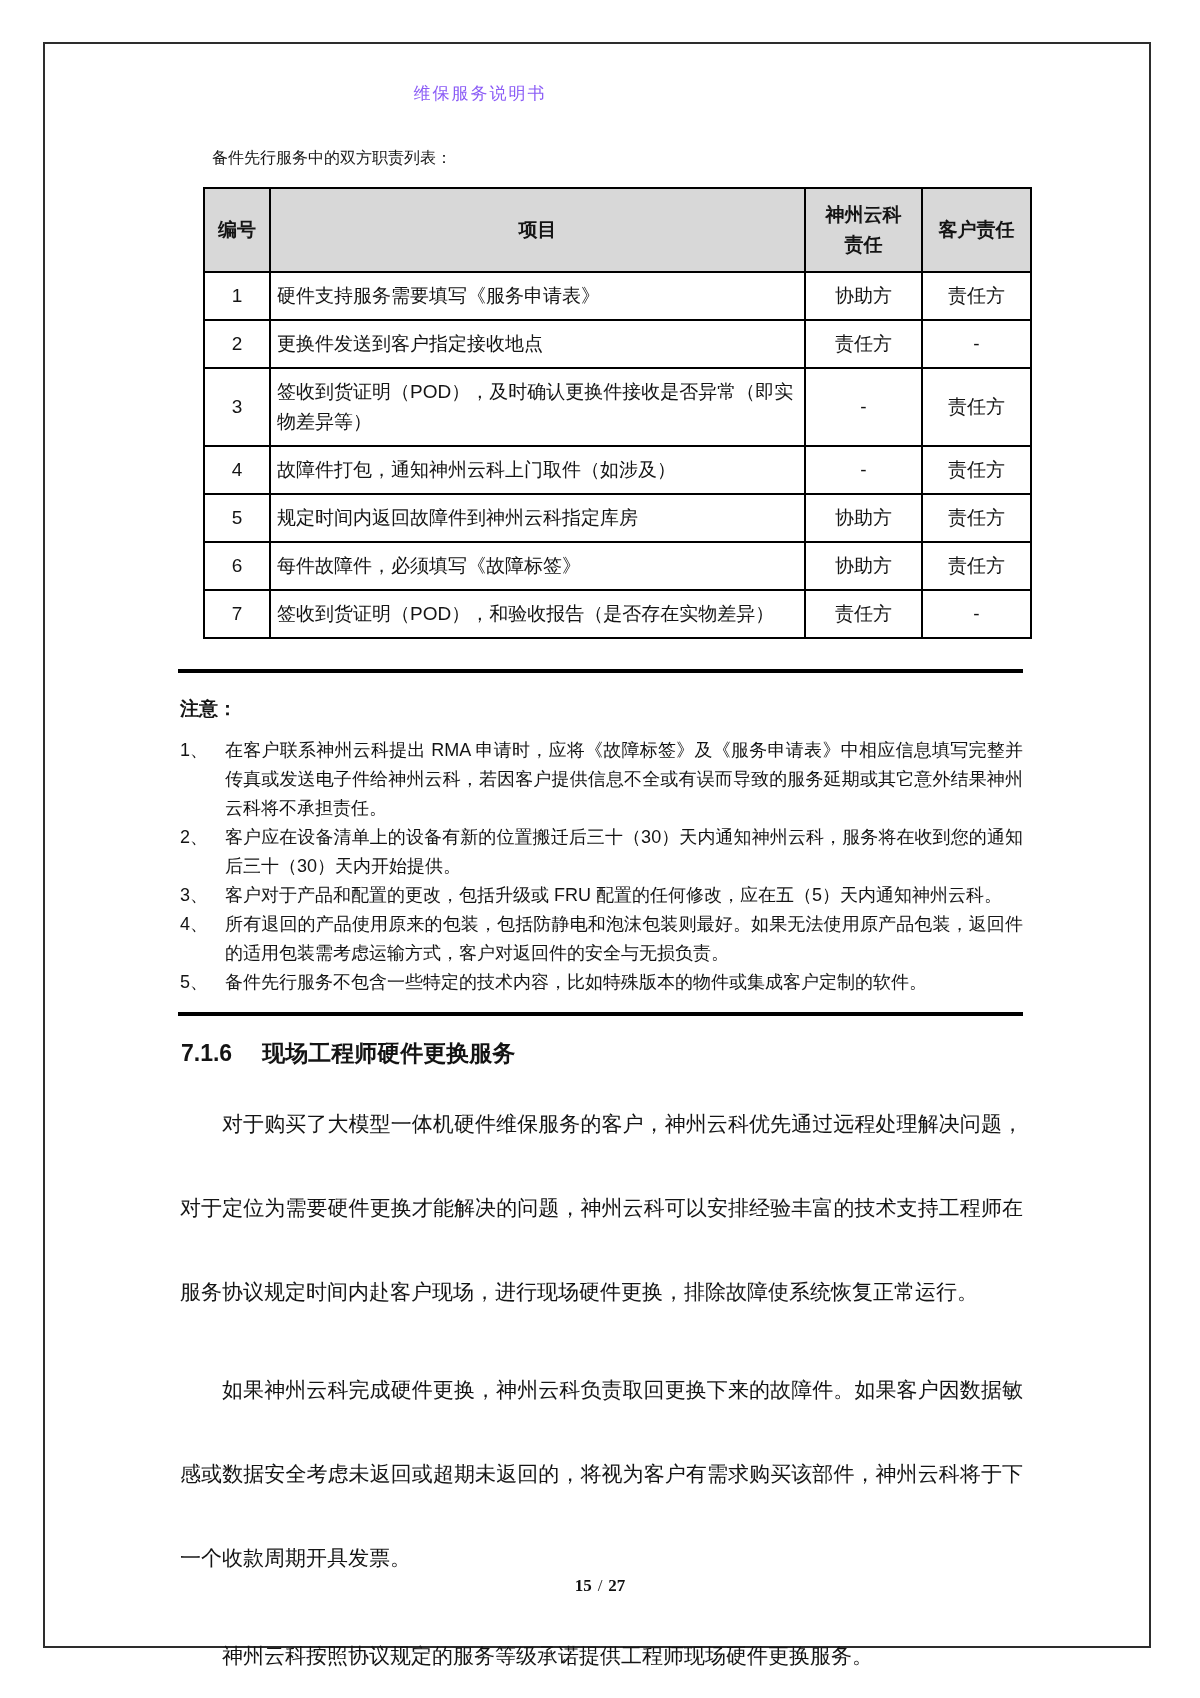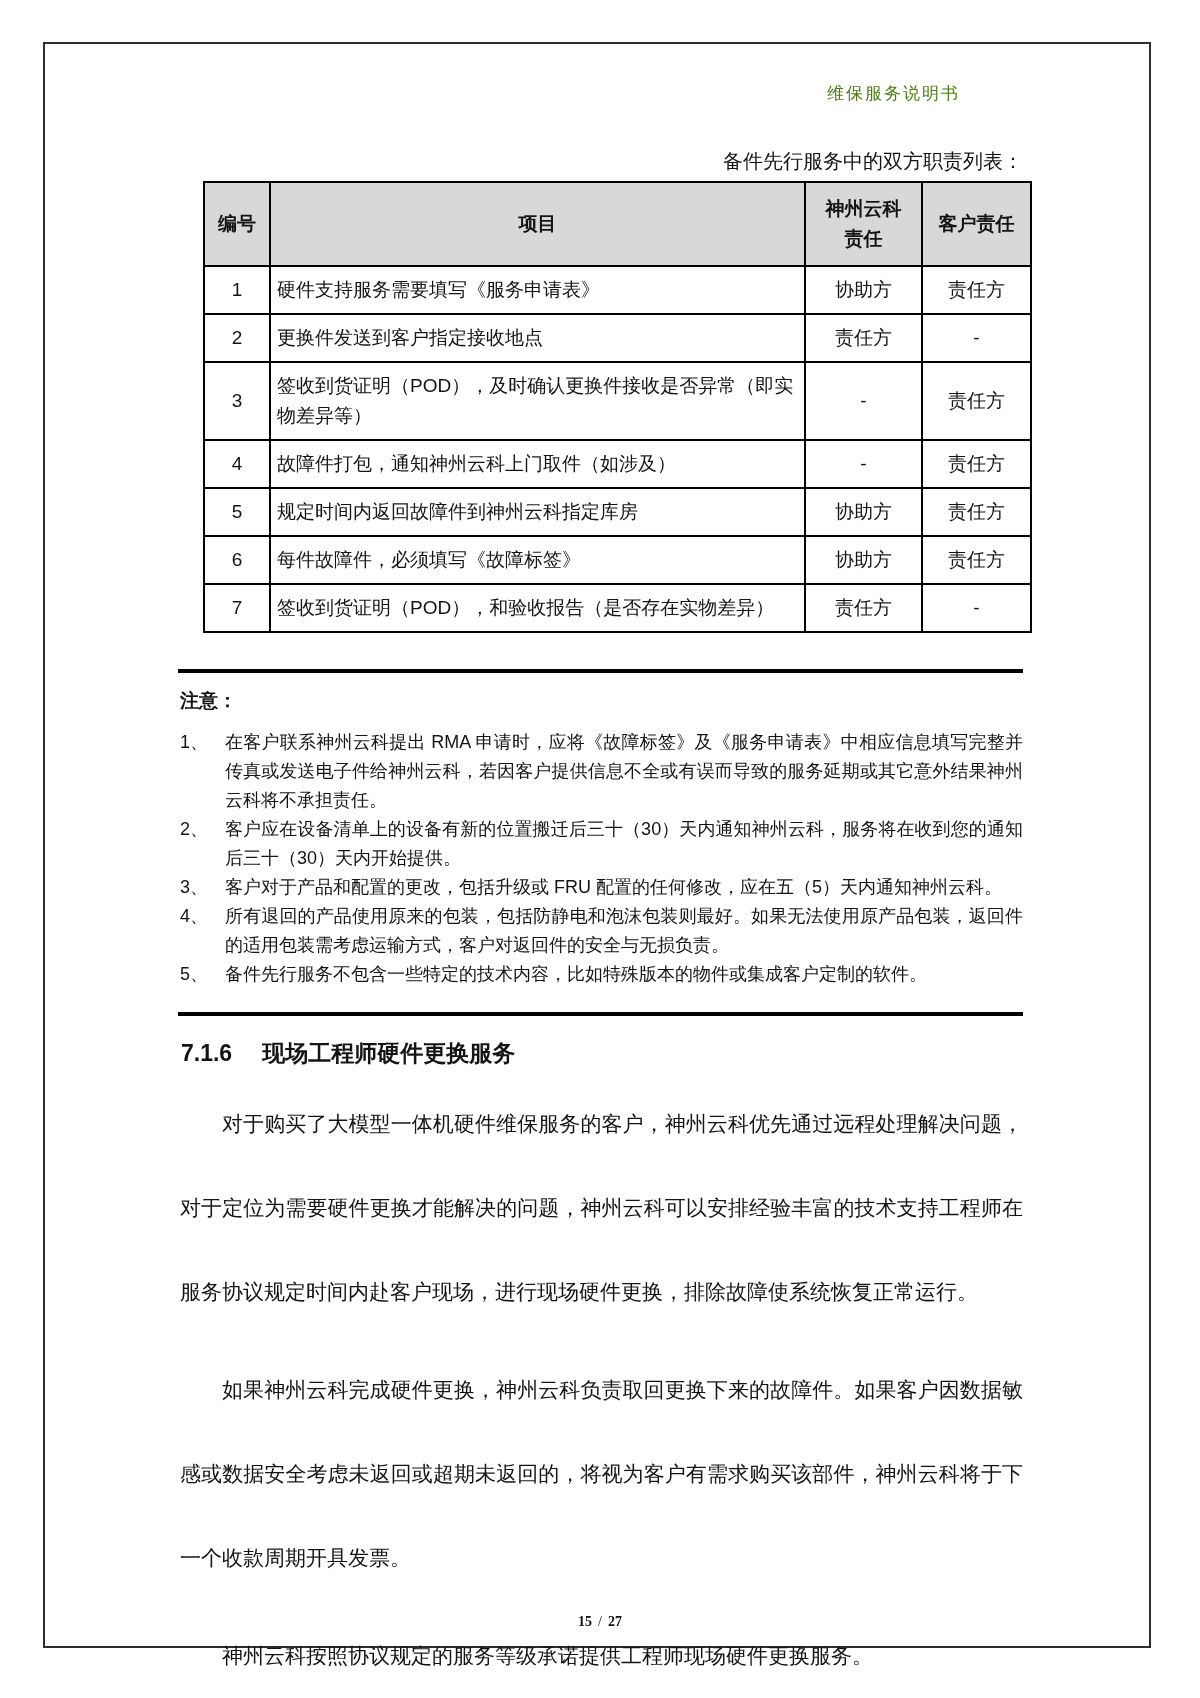--- a/index.html
+++ b/index.html
@@ -6,26 +6,26 @@
   .page {
     position:relative; width:1200px; height:1698px; background:#ffffff;
     font-family:"Liberation Sans","DejaVu Sans",sans-serif; color:#141414;
     overflow:hidden;
   }
   .page-frame {
     position:absolute; left:43px; top:42px; width:1108px; height:1606px;
     border:2px solid #2d2d2d; box-sizing:border-box;
   }
   .doc-header {
-    position:absolute; top:82px; left:0; width:960px; text-align:right;
+    position:absolute; top:82px; left:0; width:960px; text-align:center;
     font-family:"Liberation Serif","DejaVu Serif",serif;
-    font-size:17px; letter-spacing:2px; color:#4d7c0f;
+    font-size:17px; letter-spacing:2px; color:#8b5cf6;
   }
   .content { position:absolute; left:180px; top:148px; width:843px; }
-  .intro { font-size:20px; margin:0 0 6px 0; text-indent:2em;text-align:right; }
+  .intro { font-size:16px; margin:0 0 18px 0; text-indent:2em; }
 
   table.resp {
     border-collapse:collapse; width:827px; margin-left:23px;
     table-layout:fixed;
   }
   table.resp th, table.resp td { border:2px solid #000; box-sizing:border-box; }
   table.resp th {
     background:#d8d8d8; font-weight:bold; font-size:19px;
     text-align:center; padding:10px 4px; line-height:30px; height:84px;
   }
@@ -33,41 +33,41 @@
   td.c-no, td.c-vendor, td.c-customer { text-align:center; }
   td.c-item { text-align:left; padding-left:13px; padding-right:9px; }
   col.no { width:66px; } col.item { width:535px; }
   col.vendor { width:117px; } col.customer { width:109px; }
 
   .divider { position:absolute; left:178px; width:845px; height:4px; background:#000; }
   .divider-1 { top:669px; }
   .divider-2 { top:1012px; }
 
   .notes { position:absolute; left:180px; top:684px; width:843px; }
-  .notes-label { font-weight:bold; font-size:19px; margin:4px 0 14px 0; }
+  .notes-label { font-weight:bold; font-size:19px; margin:12px 0 14px 0; }
   .note-row { display:flex; font-size:18px; line-height:29px; }
   .note-num { flex:0 0 45px; }
   .note-text { flex:1; text-align:justify; }
 
   .section-heading {
     position:absolute; left:181px; top:1038px; width:842px;
     font-size:23px; font-weight:bold;
   }
   .section-number { margin-right:30px; }
 
   .paragraphs { position:absolute; left:180px; top:1082px; width:843px; }
   .body-para {
     font-size:21px; line-height:84px; text-indent:2em; text-align:justify;
     margin:0;
   }
   .body-para + .body-para { margin-top:14px; }
 
   .doc-footer {
     position:absolute; top:1576px; left:0; width:1200px; text-align:center;
-    font-family:"Liberation Serif","DejaVu Serif",serif; font-size:14px; color:#111;margin-top:38px;
+    font-family:"Liberation Serif","DejaVu Serif",serif; font-size:17px; color:#111;
   }
   .doc-footer .num { font-weight:bold; }
   .doc-footer .sep { font-weight:normal; padding:0 6px; }
 </style>
 </head>
 <body>
 
 <div class="page">
   <div class="page-frame"></div>
 

